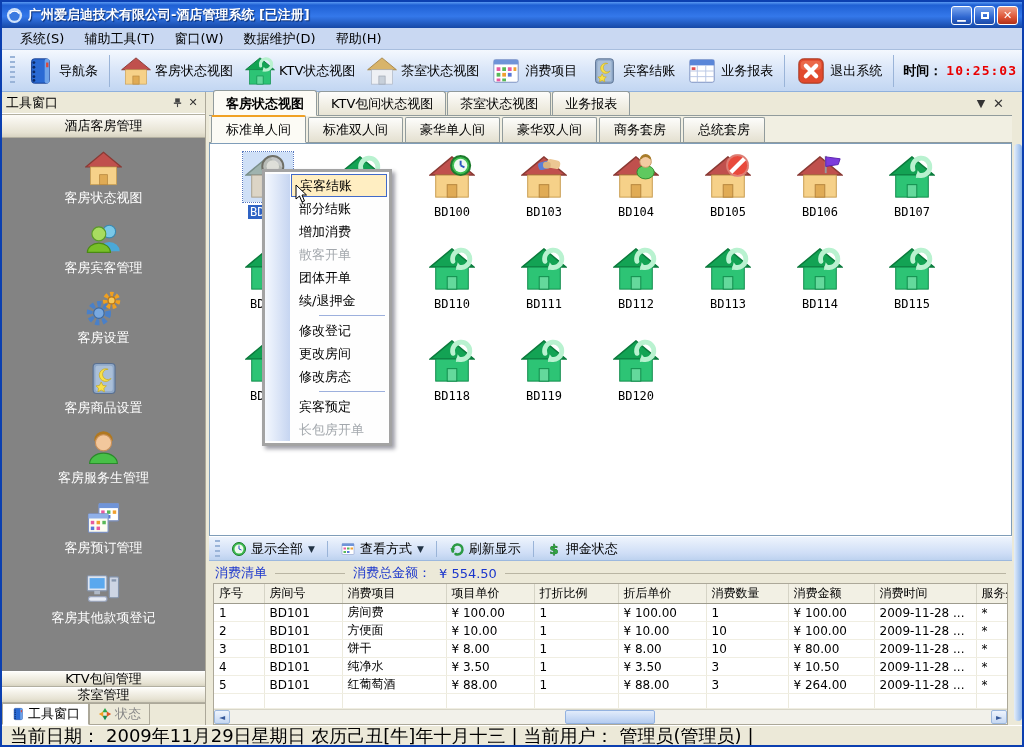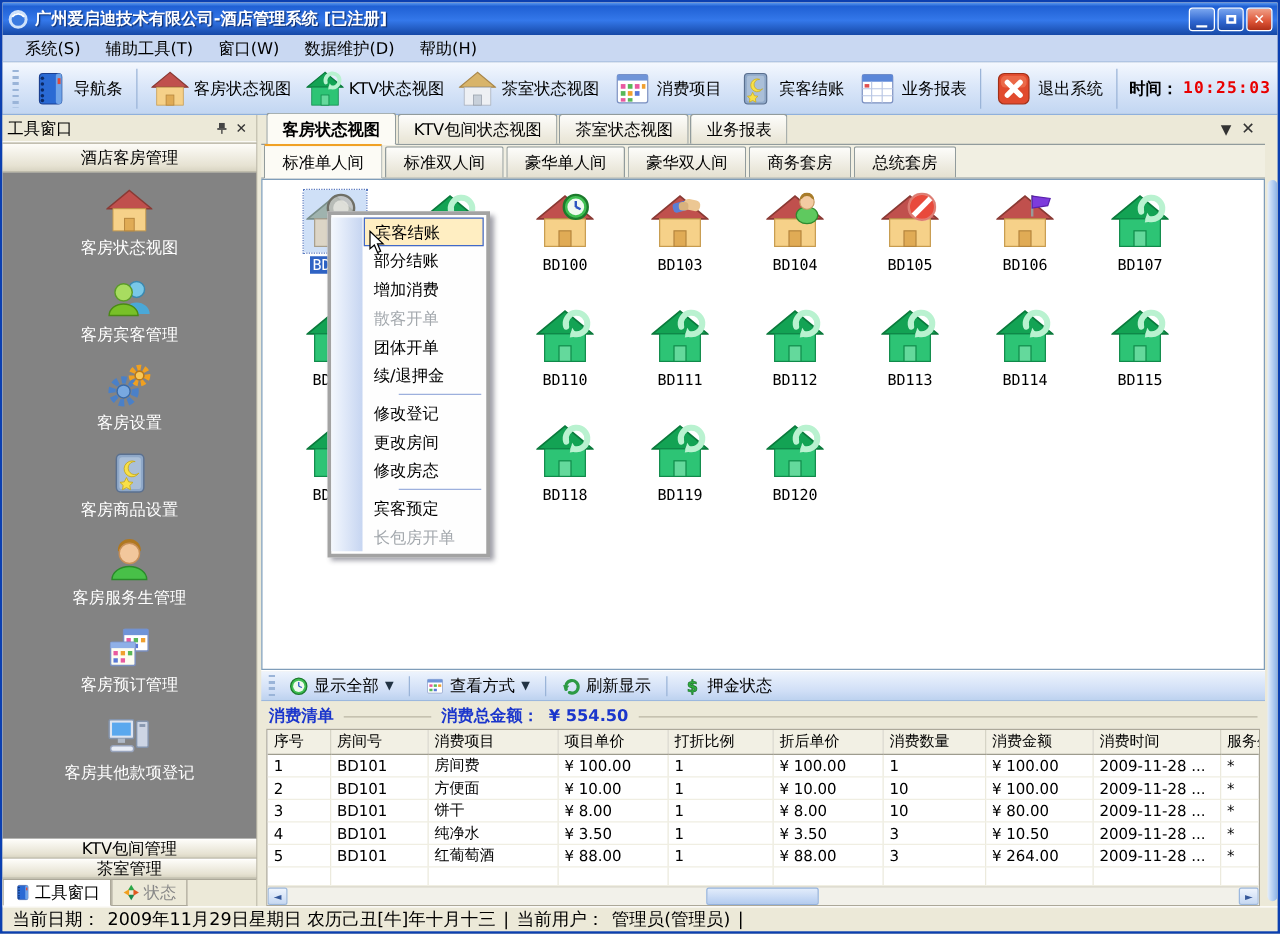--- a/index.html
+++ b/index.html
@@ -97,39 +97,39 @@
     background:linear-gradient(180deg,#eef4fd,#cfdef6 70%,#bdd2ef);
     border-top:1px solid #fff;border-bottom:1px solid #9cb8de;padding:0 2px;}
   .view-toolbar .grip{height:17px;}
   .vbtn{display:flex;align-items:center;gap:4px;padding:1px 7px;cursor:pointer;}
   .vbtn .vicon{width:16px;height:16px;display:inline-flex;}
   .vbtn .vicon svg{width:100%;height:100%;}
   .vbtn .dd{font-size:9px;color:#234;margin-left:1px;}
   
   .consumption{flex:0 0 146px;display:flex;flex-direction:column;background:#ECE9D8;padding:2px 4px 0 4px;}
   .cons-caption{height:20px;flex:0 0 20px;display:flex;align-items:center;gap:8px;
-    color:#1b36cc;font-weight:bold;padding:0 2px;}
+    color:#1b36cc;font-weight:normal;padding:0 2px;}
   .cons-caption .line{height:1px;background:#b9b5a3;}
   .cons-caption .l1{flex:0 0 70px;}
   .cons-caption .l2{flex:1;}
   .cons-table-wrap{flex:1;background:#fff;border:1px solid #aca899;display:flex;flex-direction:column;overflow:hidden;}
   table.cons{border-collapse:collapse;table-layout:fixed;width:100%;font-size:12px;}
   table.cons th{background:#f2f0e4;font-weight:normal;text-align:left;padding:1px 5px;height:18px;
     border-bottom:1px solid #9e9c8e;border-right:1px solid #d6d4c6;white-space:nowrap;overflow:hidden;}
   table.cons td{padding:0 5px;height:15px;border-right:1px solid #eceadd;border-bottom:1px solid #f0eee2;
     white-space:nowrap;overflow:hidden;font-family:"DejaVu Sans","Liberation Sans",sans-serif;}
   .hscroll{height:15px;flex:0 0 15px;margin-top:auto;display:flex;background:#f2f1ea;border-top:1px solid #d8d6c8;}
   .harrow{width:16px;height:100%;background:linear-gradient(180deg,#eef4fd,#c6d8f2);
     border:1px solid #9cb8de;border-radius:2px;font-size:8px;display:flex;align-items:center;justify-content:center;color:#35589a;}
   .htrack{flex:1;position:relative;}
   .hthumb{position:absolute;left:44%;width:90px;top:0;height:100%;
     background:linear-gradient(180deg,#e2ecfb,#b4ccf0);border:1px solid #93b2e0;border-radius:2px;}
   
   .statusbar{height:20px;flex:0 0 20px;background:#ECE9D8;border-top:1px solid #fff;
-    display:flex;align-items:center;padding:0 8px;font-size:14px;gap:6px;white-space:nowrap;}
+    display:flex;align-items:center;padding:0 8px;font-size:18px;gap:6px;white-space:nowrap;}
   
   .ctx-menu{position:absolute;left:260px;top:167px;width:130px;z-index:50;
     background:#fefefe;border:3px solid #a3a3a3;box-shadow:3px 3px 4px rgba(40,40,60,.45);
     padding:2px 2px 2px 0;}
   .ctx-inner{position:relative;padding-left:26px;}
   .ctx-strip{position:absolute;left:0;top:0;bottom:0;width:25px;
     background:linear-gradient(90deg,#f4f8fe,#c6d5f1);}
   .ctx-item{position:relative;height:23px;display:flex;align-items:center;padding:0 8px 0 8px;
     cursor:pointer;white-space:nowrap;}
   .ctx-item.hl{background:#ffeec2;border:1px solid #4169c9;height:23px;}

